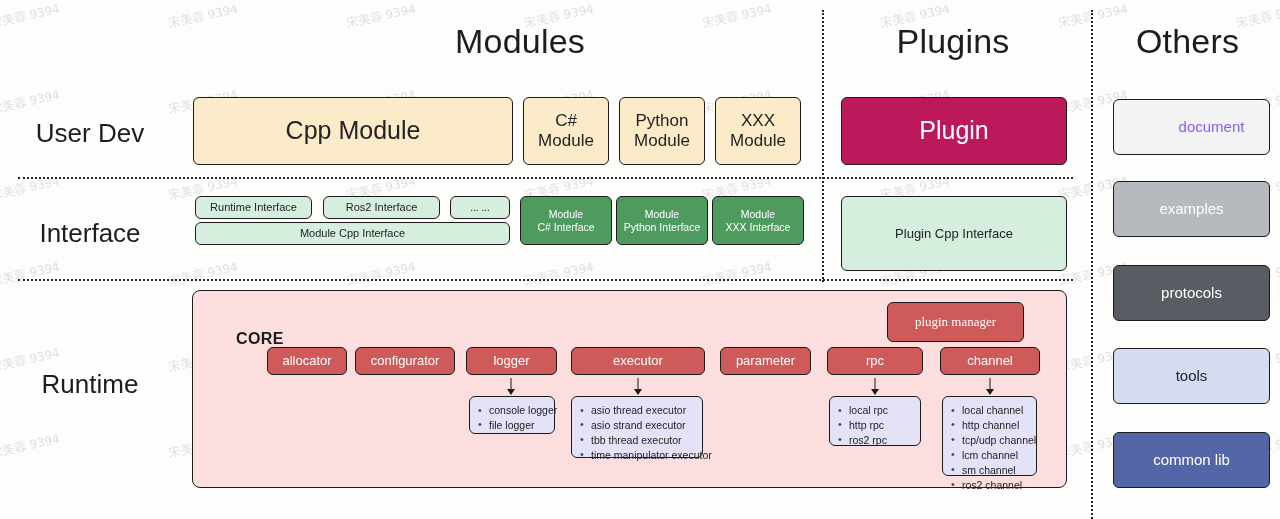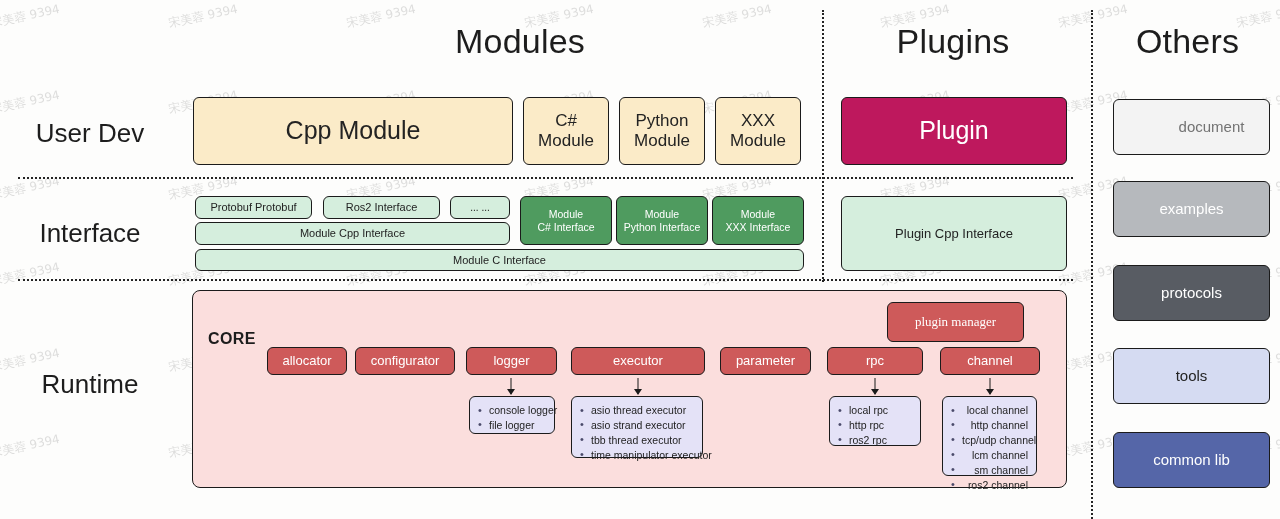--- a/index.html
+++ b/index.html
@@ -57,32 +57,33 @@
     line-height:1.18;
     white-space:pre-line;
   }
 
   .m-cream{background:#fbebc8;color:#232323;}
   .m-gold{background:#be185d;color:#ffffff;}
   .m-greenlite{background:#d5eedd;color:#232323;}
   .m-greendark{background:#4f9b5f;color:#ffffff;}
   .m-red{background:#ce5a5a;color:#ffffff;}
   .m-pinkbg{background:#fbdedd;color:#232323;}
-  .m-white{background:#f3f3f3;color:#737373;padding-left:40px;}
+  .m-white{background:#f3f3f3;color:#8b5cf6;padding-left:40px;}
   .m-grey{background:#b6b9bd;color:#ffffff;}
   .m-darkgrey{background:#585c63;color:#ffffff;}
   .m-lav{background:#d5dbf2;color:#232323;}
   .m-blue{background:#5566a8;color:#ffffff;}
 
   .core-label{
     position:absolute;
     font-size:16px;
     font-weight:700;
     color:#1d1d1d;
     letter-spacing:.4px;
+    margin-left:28px;
   }
 
   
   .listbox{
     position:absolute;
     box-sizing:border-box;
     border:1.6px solid #1b1b1b;
     border-radius:6px;
     background:#e4e2f7;
     padding:6px 8px 6px 6px;
@@ -207,34 +208,33 @@
   <div class="box m-cream" style="left:193px;top:97px;width:320px;height:68px;font-size:25px;">Cpp Module</div>
   <div class="box m-cream" style="left:523px;top:97px;width:86px;height:68px;font-size:17px;">C#
 Module</div>
   <div class="box m-cream" style="left:619px;top:97px;width:86px;height:68px;font-size:17px;">Python
 Module</div>
   <div class="box m-cream" style="left:715px;top:97px;width:86px;height:68px;font-size:17px;">XXX
 Module</div>
 
   <div class="box m-gold" style="left:841px;top:97px;width:226px;height:68px;font-size:25px;">Plugin</div>
 
-  <div class="box m-greenlite" style="left:195px;top:196px;width:117px;height:23px;font-size:11px;">Protobuf Protobuf</div>
+  <div class="box m-greenlite" style="left:195px;top:196px;width:117px;height:23px;font-size:11px;">Runtime Interface</div>
   <div class="box m-greenlite" style="left:323px;top:196px;width:117px;height:23px;font-size:11px;">Ros2 Interface</div>
   <div class="box m-greenlite" style="left:450px;top:196px;width:60px;height:23px;font-size:10px;">... ...</div>
 
   <div class="box m-greenlite" style="left:195px;top:222px;width:315px;height:23px;font-size:11px;">Module Cpp Interface</div>
 
   <div class="box m-greendark" style="left:520px;top:196px;width:92px;height:49px;font-size:10.5px;">Module
 C# Interface</div>
   <div class="box m-greendark" style="left:616px;top:196px;width:92px;height:49px;font-size:10.5px;">Module
 Python Interface</div>
   <div class="box m-greendark" style="left:712px;top:196px;width:92px;height:49px;font-size:10.5px;">Module
 XXX Interface</div>
 
-  <div class="box m-greenlite" style="left:195px;top:249px;width:609px;height:22px;font-size:11px;">Module C Interface</div>
 
   <div class="box m-greenlite" style="left:841px;top:196px;width:226px;height:75px;font-size:13px;">Plugin Cpp Interface</div>
 
   <div class="box m-pinkbg" style="left:192px;top:290px;width:875px;height:198px;border-radius:8px;"></div>
 
   <div class="core-label" style="left:208px;top:330px;">CORE</div>
 
   <div class="box m-red" style="left:887px;top:302px;width:137px;height:40px;font-size:13px;font-family:Liberation Serif, serif;">plugin manager</div>
 
   <div class="box m-red" style="left:267px;top:347px;width:80px;height:28px;font-size:13px;">allocator</div>
@@ -276,21 +276,21 @@
         <li>time manipulator executor</li>
       </ul>
   </div>
   <div class="listbox" style="left:829px;top:396px;width:92px;height:50px;">
     <ul>
         <li>local rpc</li>
         <li>http rpc</li>
         <li>ros2 rpc</li>
       </ul>
   </div>
-  <div class="listbox" style="left:942px;top:396px;width:95px;height:80px;text-align:right;">
+  <div class="listbox" style="left:942px;top:396px;width:95px;height:80px;">
     <ul>
         <li>local channel</li>
         <li>http channel</li>
         <li>tcp/udp channel</li>
         <li>lcm channel</li>
         <li>sm channel</li>
         <li>ros2 channel</li>
       </ul>
   </div>
 

